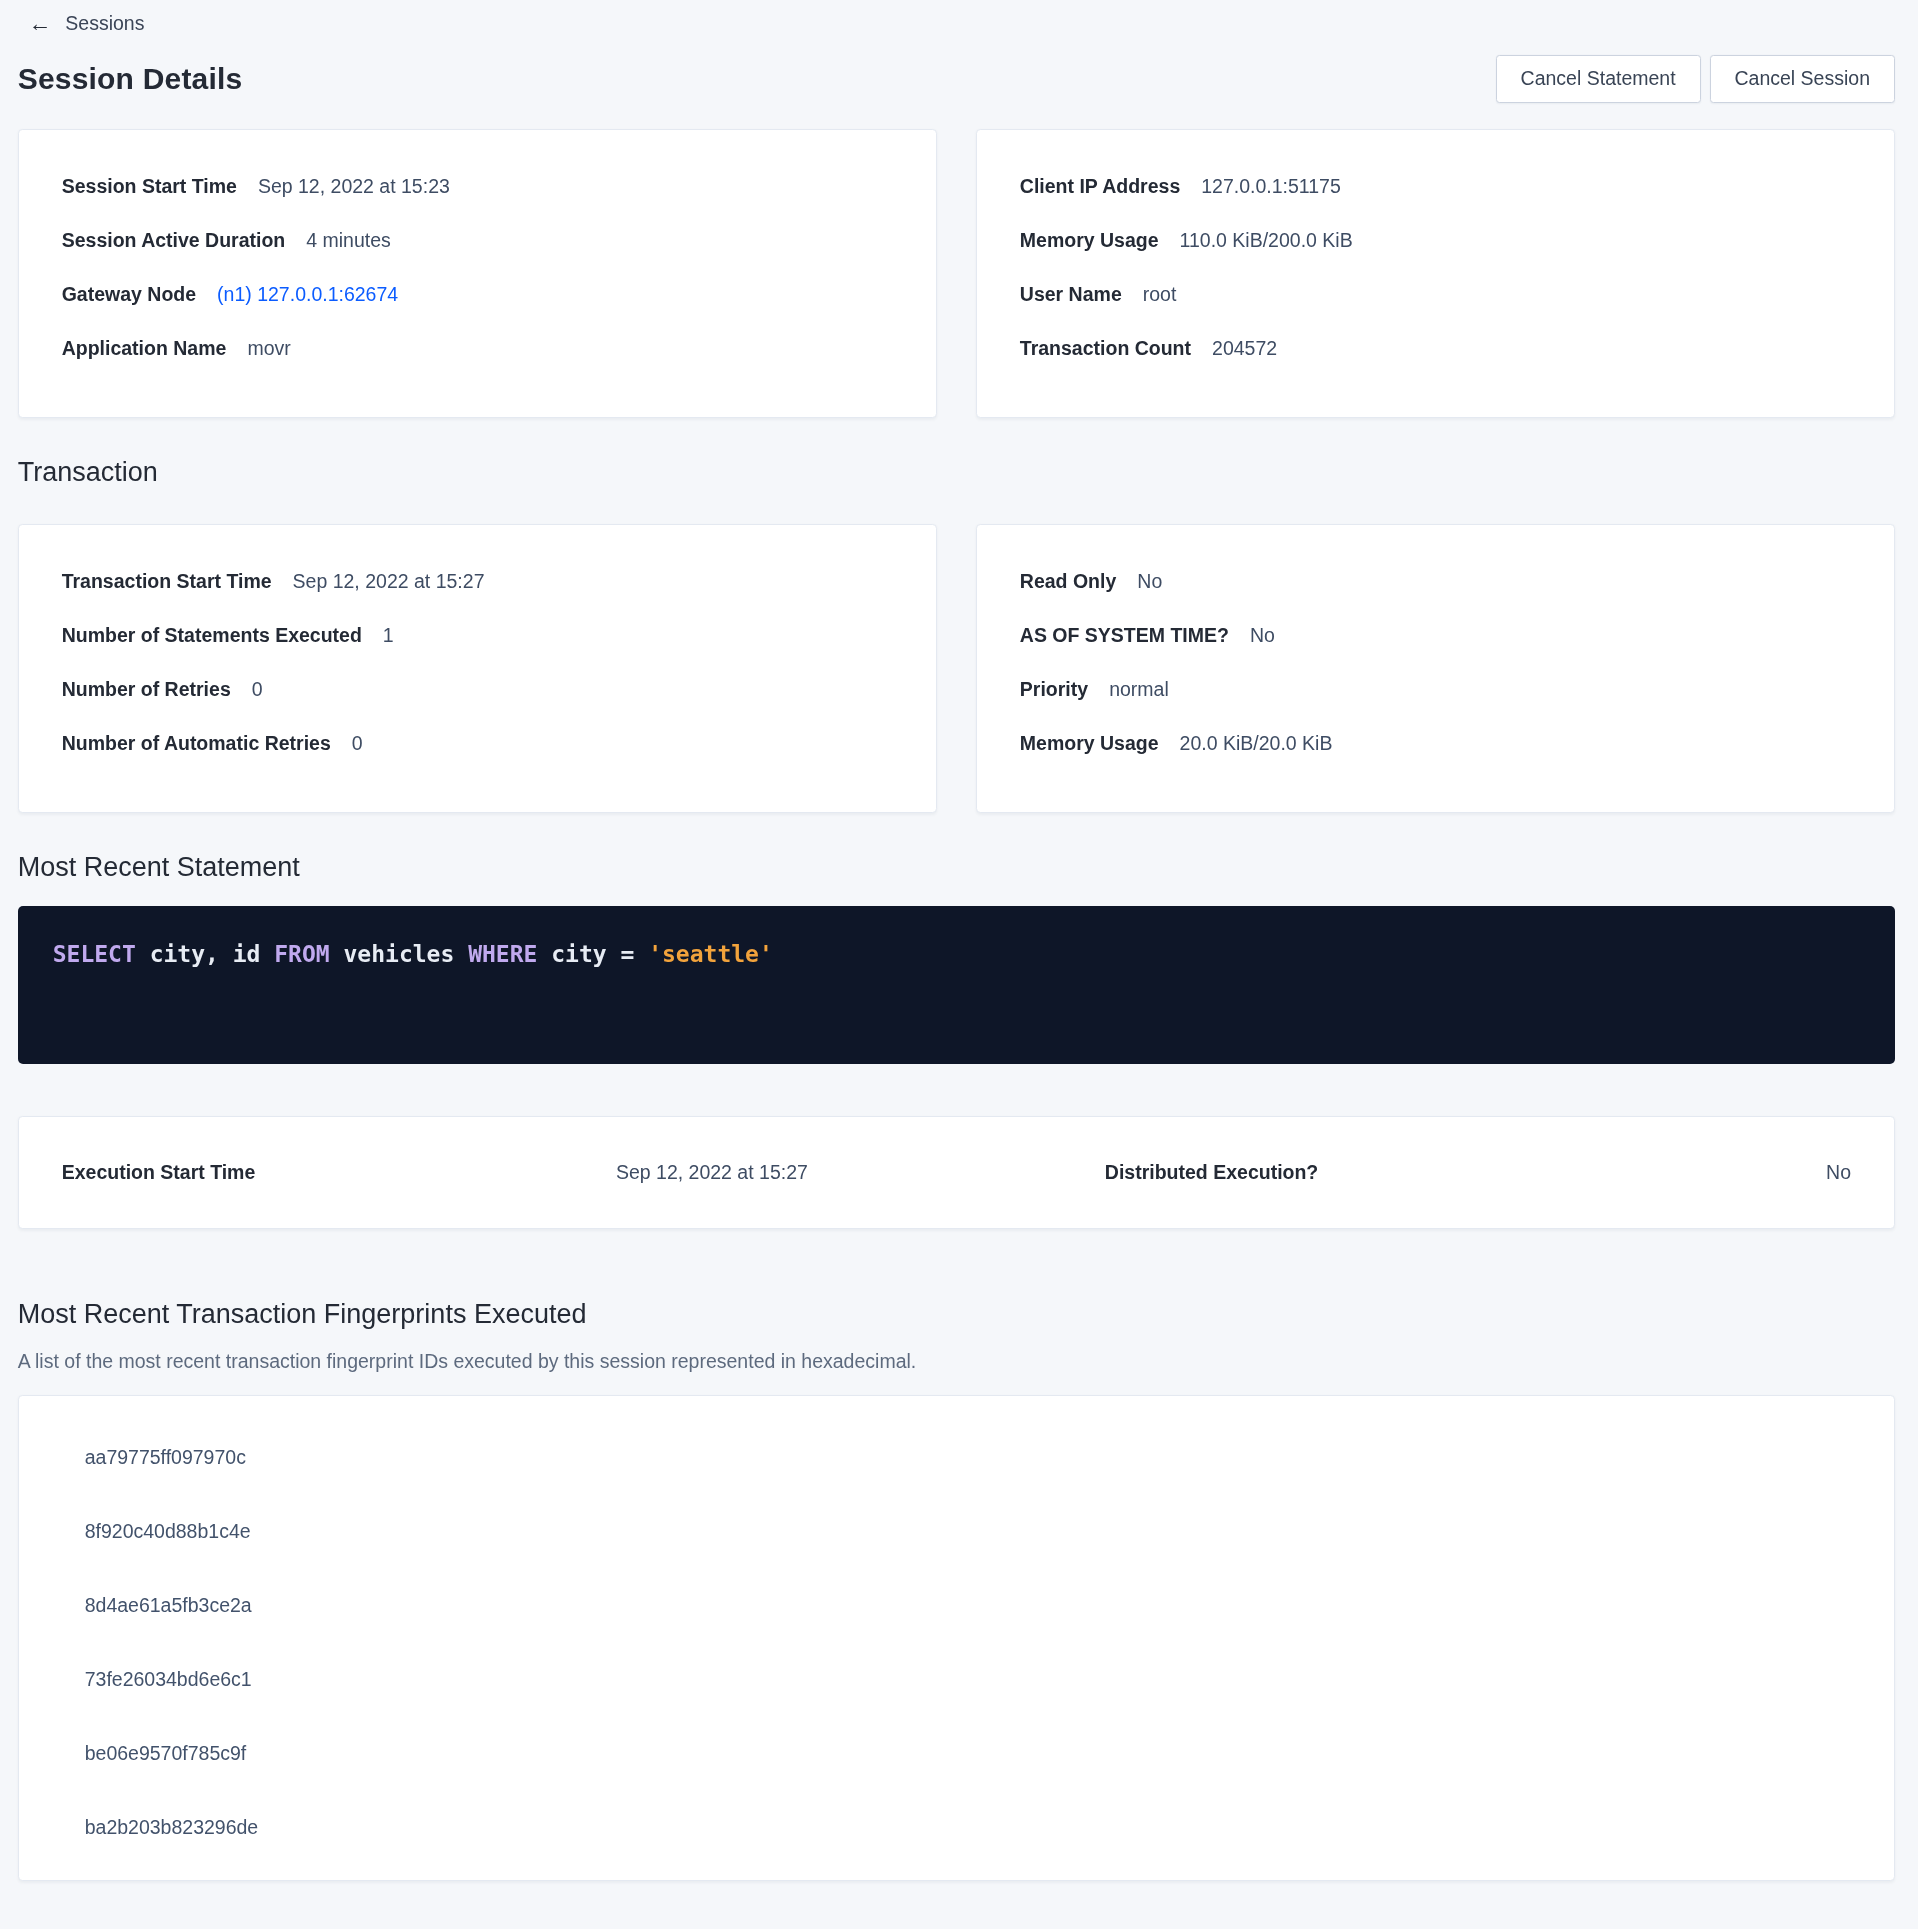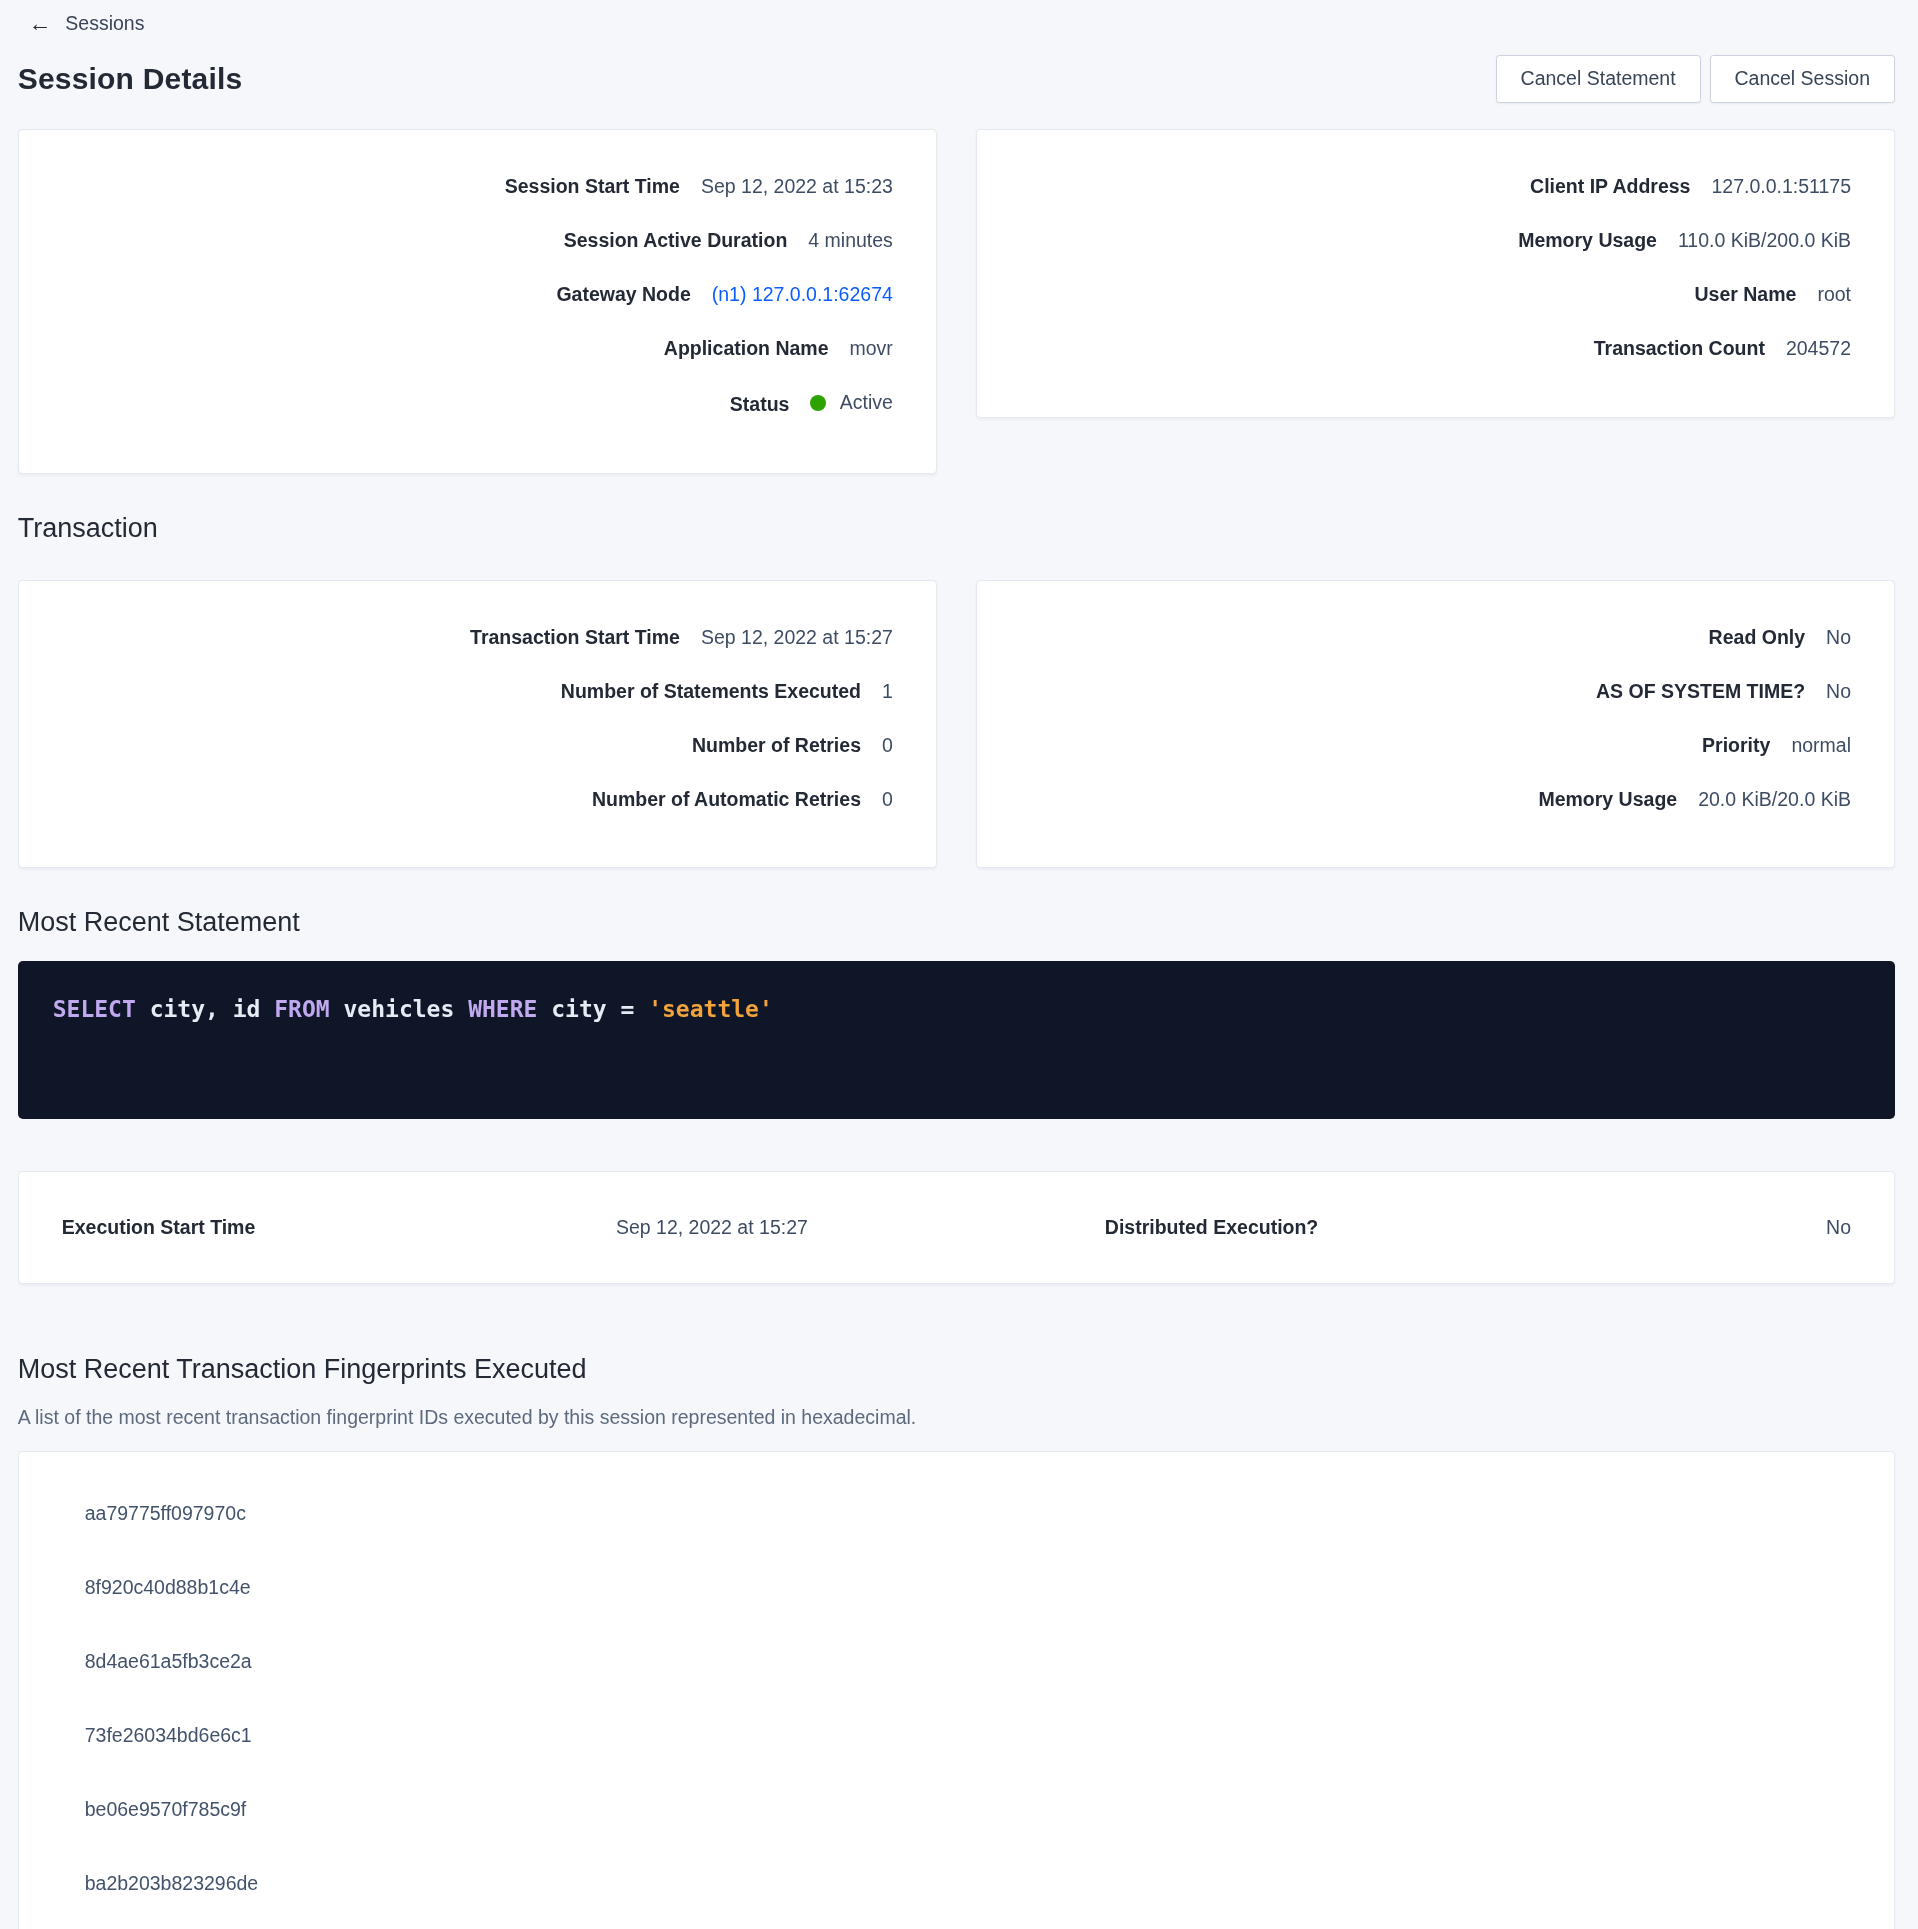--- a/index.html
+++ b/index.html
@@ -52,21 +52,21 @@
   .col { flex: 1 1 0; min-width: 0; }
   .card {
     background: #ffffff;
     border: 0.9px solid #e4e9f1;
     border-radius: 4.4px;
     box-shadow: 0 1.8px 2.7px rgba(60,80,110,0.06);
   }
   .kv-card { padding: 44px 43px 26.6px 43px; }
   .kv-row {
     display: flex;
-    justify-content: flex-end;
+    justify-content: flex-start;
     align-items: baseline;
     gap: 21px;
     font-size: 19.5px;
     line-height: 25px;
     margin-bottom: 29px;
   }
   .kv-label { font-weight: 700; color: #242a35; }
   .kv-value { color: #3e4c63; text-align: right; }
   .kv-value.link { color: #0b5cff; text-decoration: none; cursor: pointer; }
   .status-wrap { display: inline-flex; align-items: center; gap: 13.3px; }
@@ -166,27 +166,20 @@
         <span class="kv-value">4 minutes</span>
       </div>
       <div class="kv-row">
         <span class="kv-label">Gateway Node</span>
         <a class="kv-value link">(n1) 127.0.0.1:62674</a>
       </div>
       <div class="kv-row">
         <span class="kv-label">Application Name</span>
         <span class="kv-value">movr</span>
       </div>
-      <div class="kv-row">
-        <span class="kv-label">Status</span>
-        <span class="kv-value status-wrap">
-          <span class="status-dot"></span>
-          <span>Active</span>
-        </span>
-      </div>
     </div>
 
     <div class="col card kv-card">
       <div class="kv-row">
         <span class="kv-label">Client IP Address</span>
         <span class="kv-value">127.0.0.1:51175</span>
       </div>
       <div class="kv-row">
         <span class="kv-label">Memory Usage</span>
         <span class="kv-value">110.0 KiB/200.0 KiB</span>

